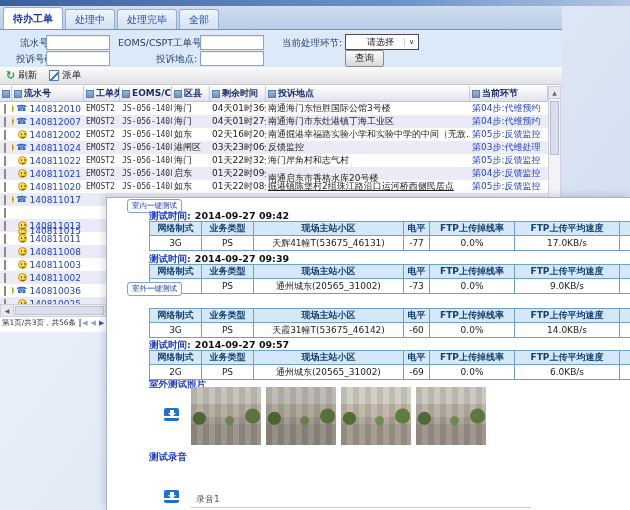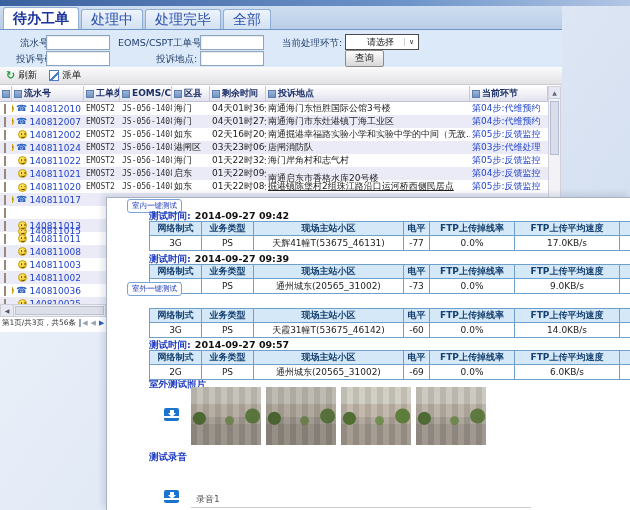--- a/index.html
+++ b/index.html
@@ -6,21 +6,21 @@
   body{font-family:"DejaVu Sans",sans-serif;}
   #stage{position:relative;width:630px;height:510px;overflow:hidden;
     background:linear-gradient(125deg,#f1f5fc 0%,#e2eaf6 45%,#ccd9ed 100%);}
   
   .topstrip{position:absolute;left:0;top:0;width:630px;height:6px;
     background:linear-gradient(to right,#3a619f,#6e95ca 65%,#b3c6e4);}
   
   .tabbar{position:absolute;left:0;top:6px;width:562px;height:24px;
     background:linear-gradient(#cfddf0,#b9cde7);border-bottom:1px solid #7095c4;
     display:flex;align-items:flex-end;padding-left:3px;box-sizing:border-box;gap:2px;}
-  .tab{height:19px;padding:0 9px;font-size:14px;color:#2b4fae;display:flex;align-items:center;
+  .tab{height:19px;padding:0 9px;font-size:10px;color:#2b4fae;display:flex;align-items:center;
     background:linear-gradient(#eef4fb,#d2e1f3);border:1px solid #8fafd6;border-bottom:none;
     border-radius:3px 3px 0 0;cursor:default;}
   .tab.active{background:#fff;color:#19339c;font-weight:bold;height:21px;}
   
   .filterbox{position:absolute;left:0;top:30px;width:562px;height:37px;background:#dce9f8;}
   .flabel{position:absolute;font-size:9.5px;color:#25426f;white-space:nowrap;}
   .finput{position:absolute;height:13px;background:#fff;border:1px solid #8ca4c0;
     box-shadow:inset 1px 1px 1px rgba(0,0,0,.08);font-size:9px;padding:0 2px;width:58px;}
   .fselect{position:absolute;width:74px;height:16px;background:#fff;border:1px solid #4c4c4c;
     display:flex;align-items:center;font-size:9px;color:#222;box-sizing:border-box;}
@@ -236,21 +236,21 @@
         <div class="cell" style="width: 12px;"><span class="mini-doc"></span></div>
         <div class="cell serial" style="width: 72px;">
           <span class="smiley"></span>
           <span class="phone-glyph">☎</span>
           <span>140811024</span>
         </div>
         <div class="cell mono" style="width: 36px;">EMOST2</div>
         <div class="cell mono" style="width: 52px;">JS-056-140803-344</div>
         <div class="cell " style="width: 38px;">港闸区</div>
         <div class="cell " style="width: 56px;">03天23时06分</div>
-        <div class="cell " style="width: 204px;">唐闸消防队</div>
+        <div class="cell " style="width: 204px;">反馈监控</div>
         <div class="cell step" style="width: 78px;">第03步:代维处理</div>
       </div>
       <div class="row">
         <div class="cell" style="width: 12px;"><span class="mini-doc"></span></div>
         <div class="cell serial" style="width: 72px;">
           <span class="smiley"></span>
           <span>140811022</span>
         </div>
         <div class="cell mono" style="width: 36px;">EMOST2</div>
         <div class="cell mono" style="width: 52px;">JS-056-140811-248</div>
@@ -267,21 +267,21 @@
         </div>
         <div class="cell mono" style="width: 36px;">EMOST2</div>
         <div class="cell mono" style="width: 52px;">JS-056-140811-150</div>
         <div class="cell " style="width: 38px;">启东</div>
         <div class="cell " style="width: 56px;">01天22时09分</div>
         <div class="cell " style="width: 204px; margin-top: 9px;">南通启东市香格水库20号楼</div>
         <div class="cell step" style="width: 78px;">第04步:反馈监控</div>
       </div>
       <div class="row">
         <div class="cell" style="width: 12px;"><span class="mini-doc"></span></div>
-        <div class="cell serial" style="width: 72px; align-items: flex-end;">
+        <div class="cell serial" style="width: 72px;">
           <span class="smiley"></span>
           <span>140811020</span>
         </div>
         <div class="cell mono" style="width: 36px;">EMOST2</div>
         <div class="cell mono" style="width: 52px;">JS-056-140811-160</div>
         <div class="cell " style="width: 38px;">如东</div>
         <div class="cell " style="width: 56px;">01天22时08分</div>
         <div class="cell " style="width: 204px; text-decoration: underline;">掘港镇陈堡村2组珠江路沿口运河桥西侧民居点</div>
         <div class="cell step" style="width: 78px;">第05步:反馈监控</div>
       </div>

